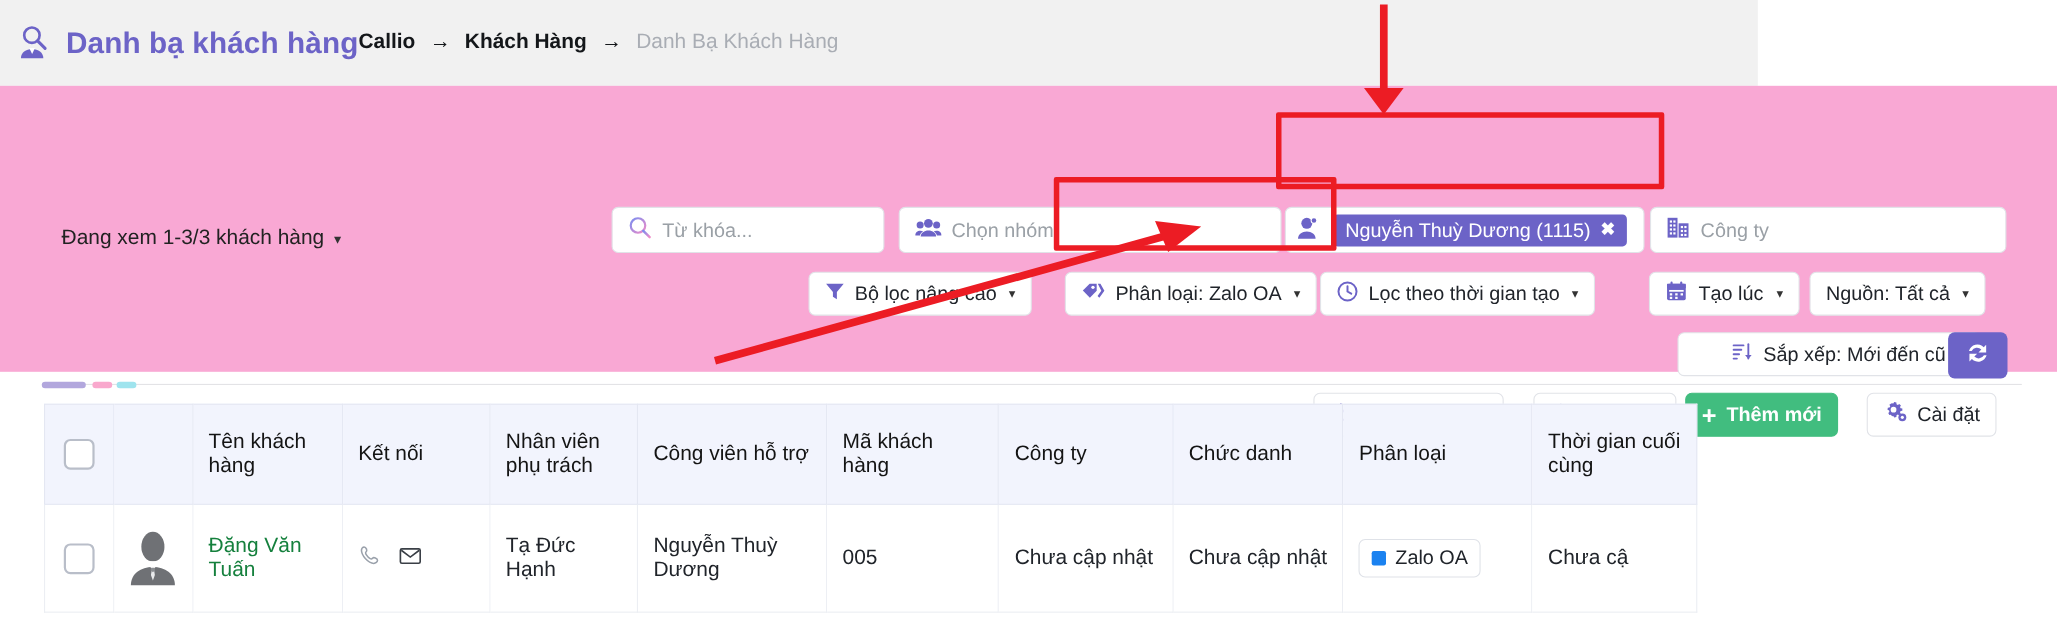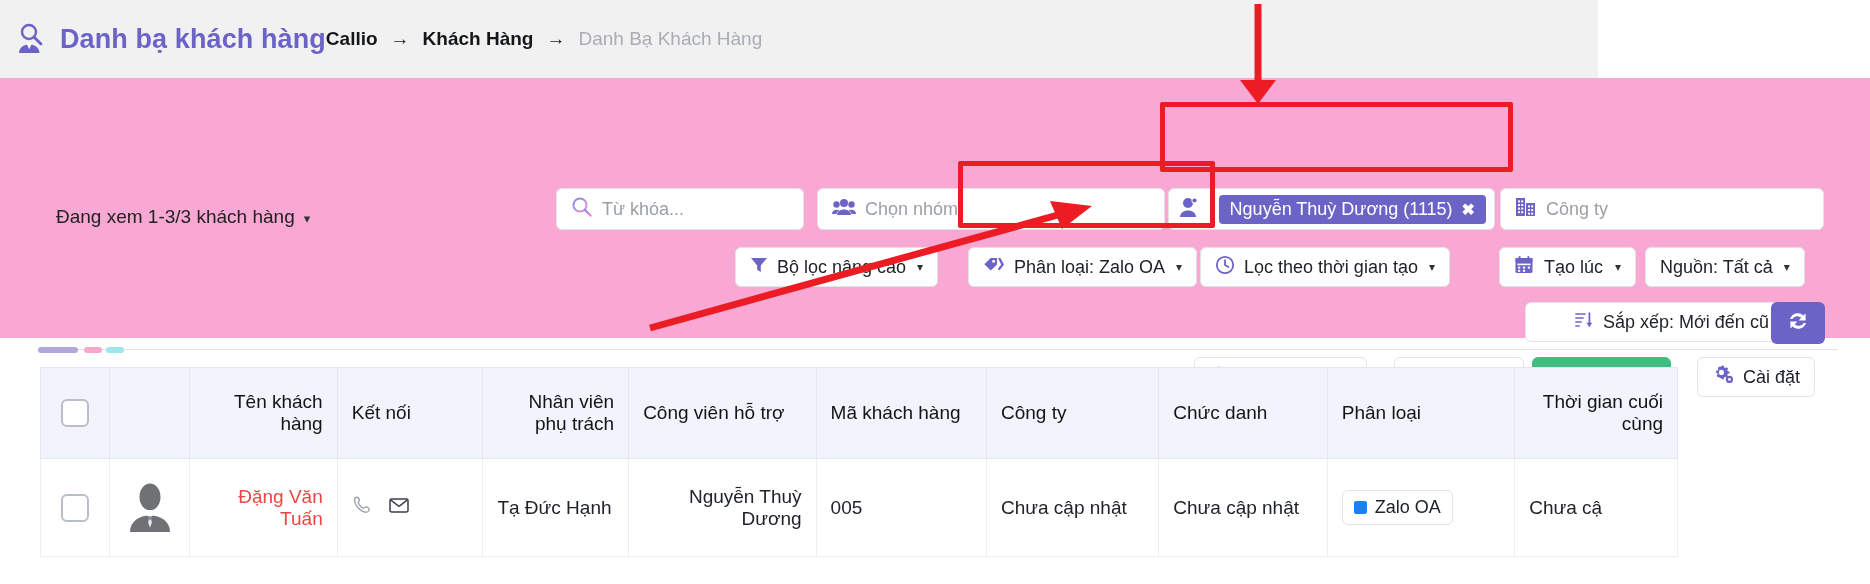--- a/index.html
+++ b/index.html
@@ -38,21 +38,21 @@
   .viewcount .caret{margin-left:9px;font-size:13px;color:#333;}
 
   .field{
     position:absolute;box-sizing:border-box;height:42px;
     border:1px solid #e1e3e8;border-radius:6px;background:#fff;
     display:flex;align-items:center;gap:9px;padding:0 14px;
     font-size:18px;color:#9aa0a6;
   }
   .f-search{left:556px;top:110px;width:248px;}
   .f-group{left:817px;top:110px;width:348px;}
-  .f-owner{left:1168px;top:110px;width:327px;padding:0 8px;justify-content:space-between;}
+  .f-owner{left:1168px;top:110px;width:327px;padding:0 8px;}
   .f-company{left:1500px;top:110px;width:324px;}
 
   .chip{
     display:inline-flex;align-items:center;gap:9px;
     background:#6c63c7;color:#fff;border-radius:4px;
     padding:4px 11px;font-size:18px;white-space:nowrap;
   }
   .chip .x{font-size:16px;font-weight:700;}
 
   .btn{
@@ -81,21 +81,21 @@
     left:1532px;top:279px;background:#41bd7f;border-color:#41bd7f;color:#fff;font-weight:600;
   }
   .b-settings{left:1697px;top:279px;}
 
   
   .scrollbar{position:absolute;left:38px;top:347px;width:1800px;height:6px;}
   .scrollbar .track{position:absolute;left:0;top:2px;width:100%;height:1px;background:#e3e3e6;}
   .scrollbar .seg{position:absolute;top:0;height:6px;border-radius:3px;}
 
   
-  .table{position:absolute;left:40px;top:367px;width:1638px;text-align:right;}
+  .table{position:absolute;left:40px;top:367px;width:1503px;}
   .trow{display:flex;}
   .thead .tcell{
     background:#f2f4fd;border-right:1px solid #e4e7f2;border-bottom:1px solid #e4e7f2;
     border-top:1px solid #e4e7f2;
     font-size:19px;color:#141414;
   }
   .thead .tcell:first-child{border-left:1px solid #e4e7f2;}
   .tbody .tcell{
     background:#fff;border-right:1px solid #eceef3;border-bottom:1px solid #eceef3;
     font-size:19px;color:#20242a;
@@ -116,21 +116,21 @@
   .c-support{width:196px;}
   .c-code{width:178px;}
   .c-company{width:180px;}
   .c-role{width:176px;}
   .c-cat{width:196px;}
   .c-last{width:170px;}
 
   .chkbox{
     width:24px;height:24px;border:2px solid #b9bec9;border-radius:6px;background:#fff;display:block;
   }
-  .link{color:#ef4444;}
+  .link{color:#15803d;}
   .muted-cell{color:#b6bbc2;}
   .avatar{width:46px;height:52px;display:block;}
   .conn-icons{display:flex;align-items:center;gap:14px;color:#9aa1ab;}
   .tag-pill{
     display:inline-flex;align-items:center;gap:8px;
     border:1px solid #dfe2e8;border-radius:6px;background:#fff;
     padding:6px 11px;font-size:18px;color:#20242a;
   }
   .tag-dot{width:13px;height:13px;background:#1b82f0;border-radius:2px;display:block;}
 

